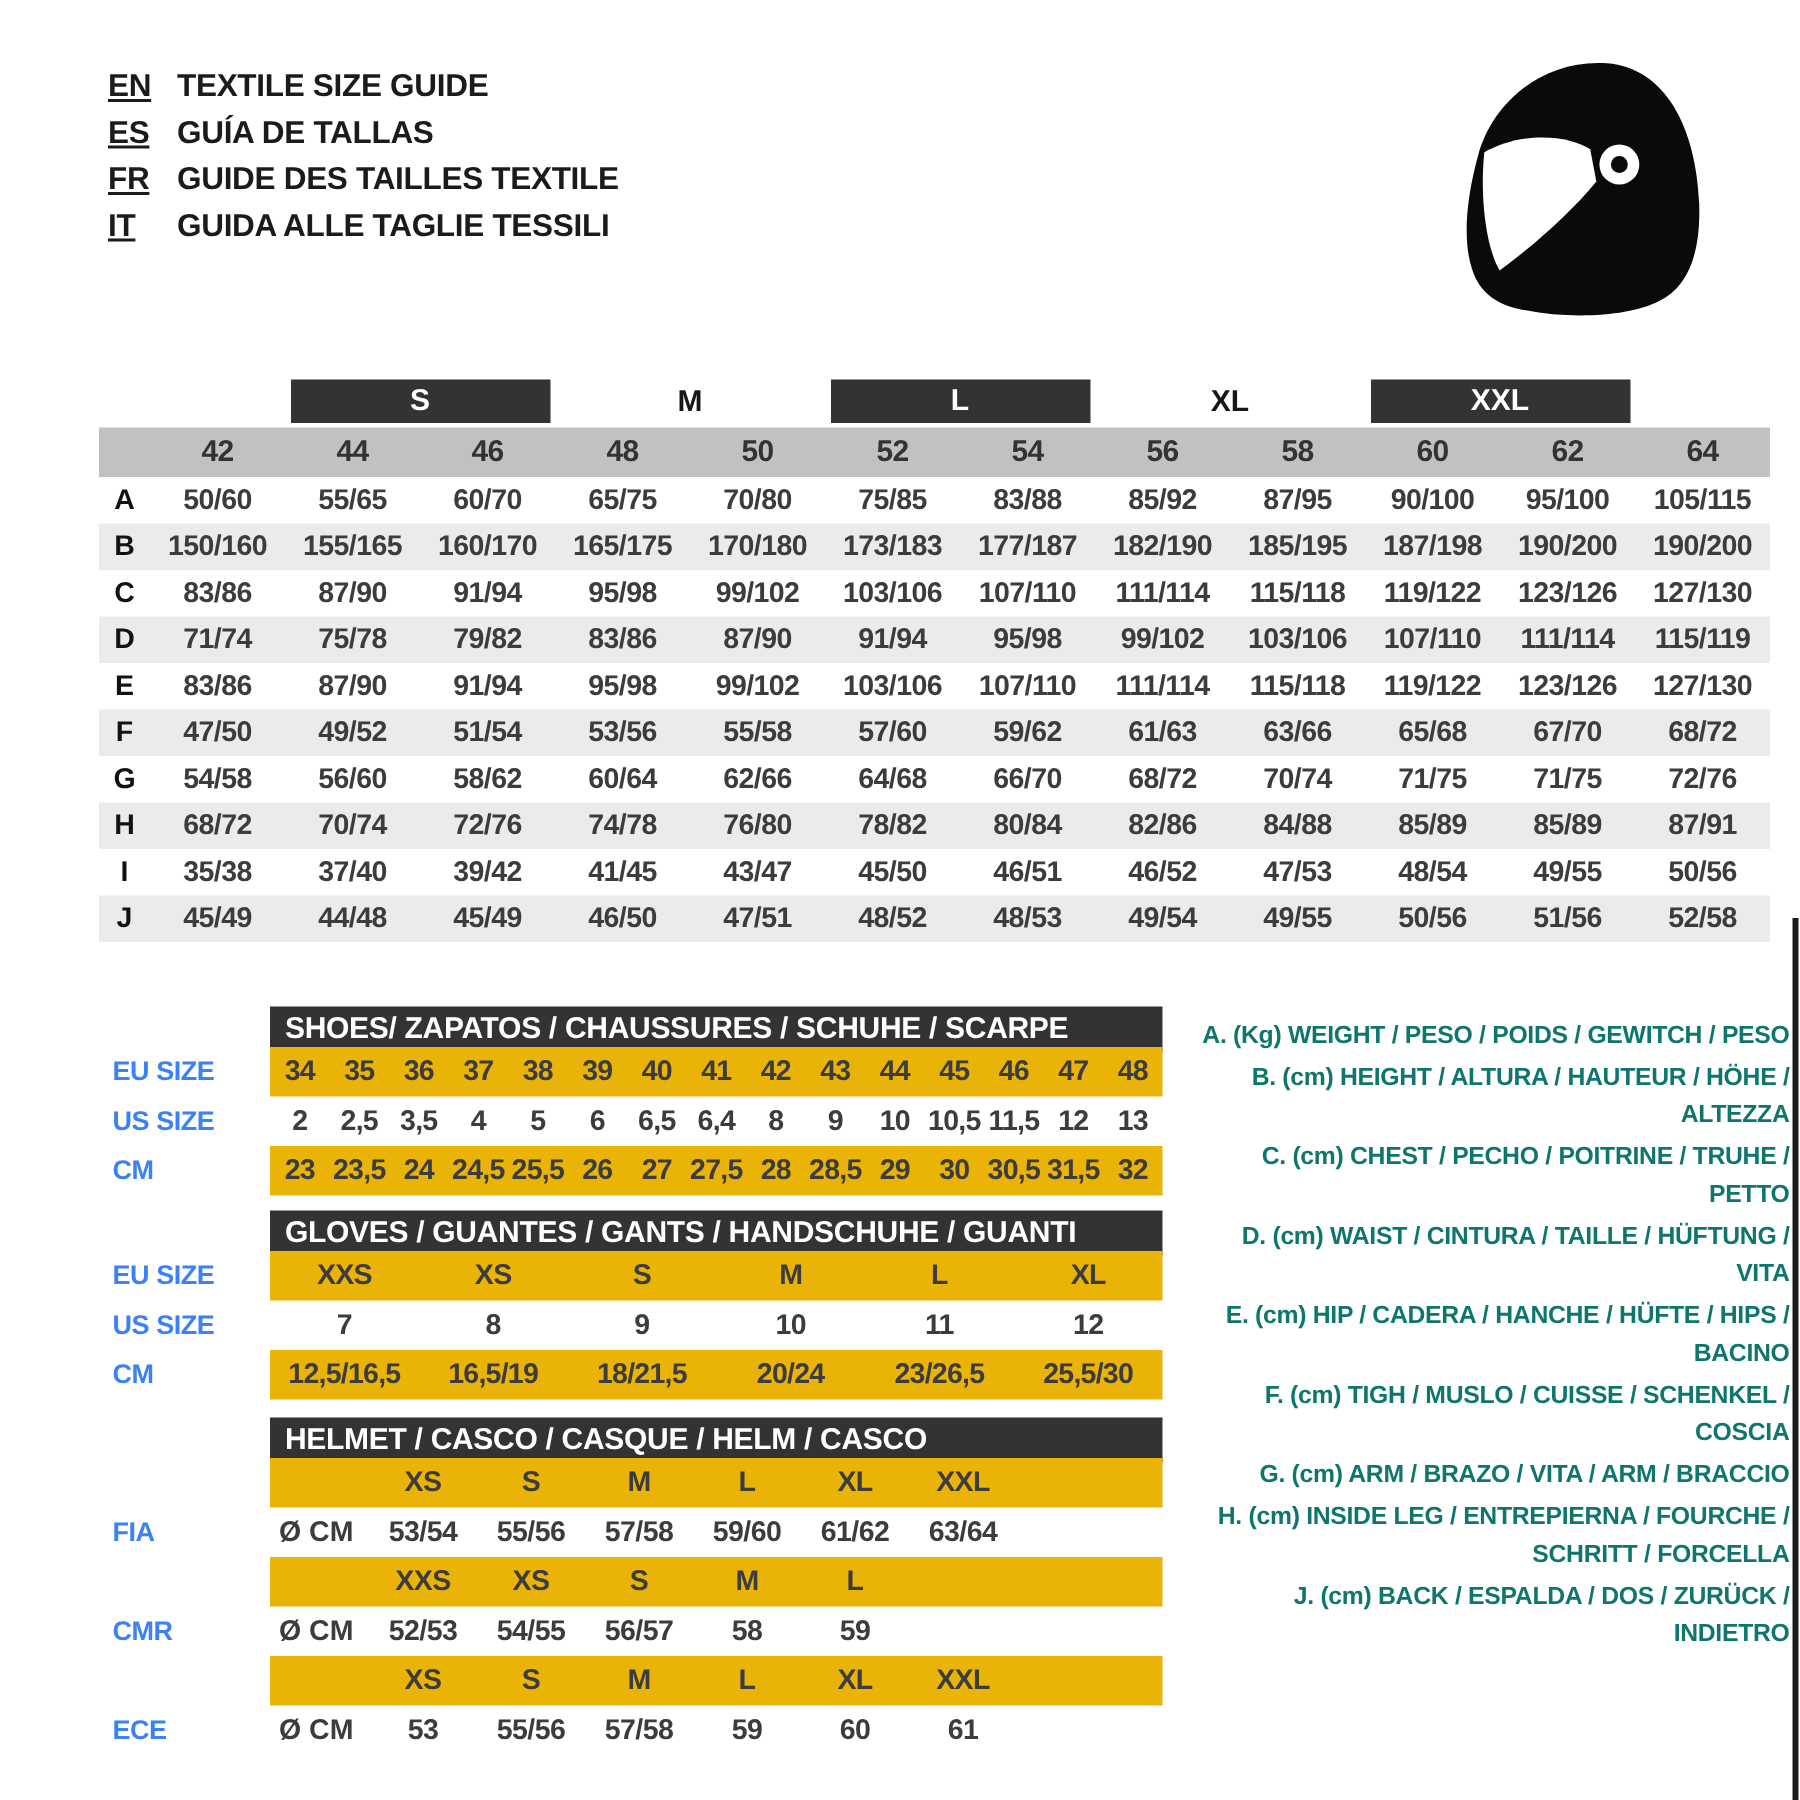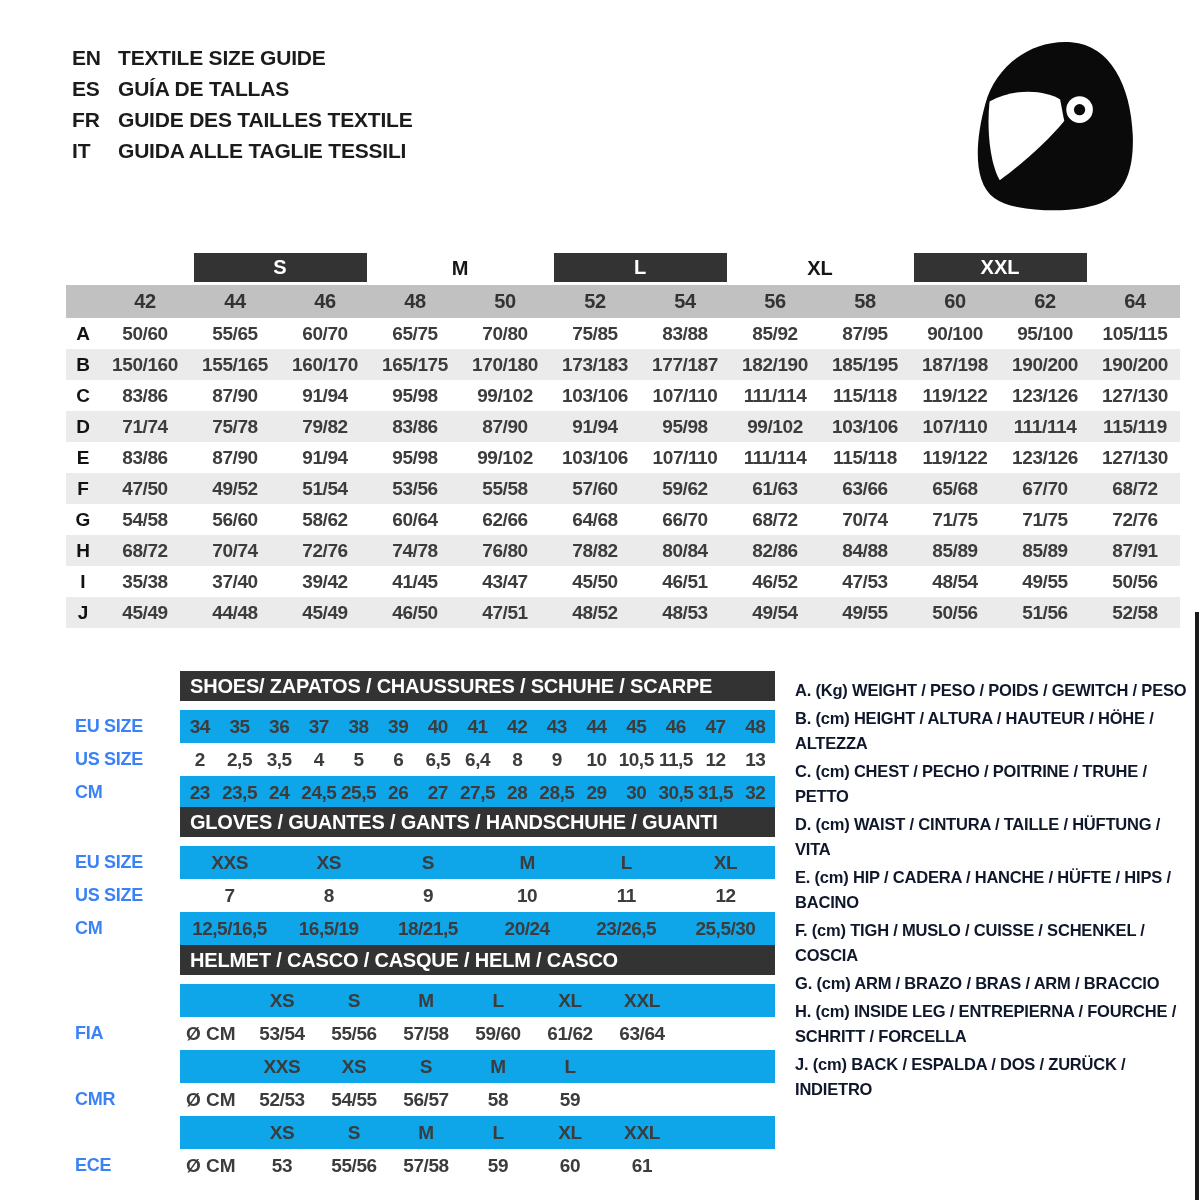--- a/index.html
+++ b/index.html
@@ -8,50 +8,50 @@
     font-family: "Liberation Sans", "DejaVu Sans", sans-serif;
     font-weight: 700;
     background: #ffffff;
     color: #222;
     position: relative;
     overflow: hidden;
   }
   
   .langs { position:absolute; left:72px; top:42px; font-size:21px; line-height:31px; color:#1b1b1b; letter-spacing:-0.2px; }
   .lang-line { display:flex; }
-  .lang-code { width:46px; }
+  .lang-code { width:46px;text-decoration:underline; }
   
   .helmet { position:absolute; left:972px; top:36px; width:164px; height:176px; }
   
   .main-table { position:absolute; left:66px; top:252px; width:1114px; }
   .band { display:flex; height:33px; }
   .band .lab { width:34px; }
   .band .bcell { flex:1; }
   .band .bgroup { flex:2; display:flex; align-items:center; justify-content:center; font-size:20px; color:#161616; }
   .band .bgroup.bar { background:#333333; color:#ffffff; margin:1px 7px 3px 7px; }
   .mrow { display:flex; height:31px; align-items:center; }
   .mrow.num-row { height:33px; background:#c1c1c1; }
   .mrow .lab { width:34px; font-size:19px; color:#121212; text-align:center; }
   .mrow .cell { flex:1; text-align:center; font-size:19px; color:#3c3c3c; letter-spacing:-0.4px; white-space:nowrap; }
   .mrow.num-row .cell { font-size:20px; color:#333333; }
   .mrow.grey { background:#ebebeb; }
   
   .btable { position:absolute; left:75px; width:700px; }
   .brow { display:flex; height:33px; align-items:center; }
-  .brow.trow { height:20px; margin-bottom:14px; }
+  .brow.trow { height:20px; margin-bottom:2px; }
   .blabel { width:105px; font-size:18px; color:#3b82f6; letter-spacing:-0.3px; white-space:nowrap; }
   .btitle { flex:1; height:30px; background:#333333; color:#ffffff; display:flex; align-items:center; padding-left:10px; font-size:20px; letter-spacing:-0.2px; white-space:nowrap; }
   .binner { flex:1; display:flex; height:100%; align-items:center; }
-  .binner.grey { background:#0ea5e9;justify-content:center; }
+  .binner.grey { background:#eab308; }
   .bcell { flex:1; text-align:center; font-size:19px; color:#3c3c3c; letter-spacing:-0.5px; white-space:nowrap; }
   .hunit { width:66px; padding-left:6px; font-size:19px; color:#3c3c3c; white-space:nowrap; }
   .hcell { width:72px; text-align:center; font-size:19px; color:#3c3c3c; letter-spacing:-0.4px; white-space:nowrap; }
   .hfill { flex:1; }
   
-  .legend { position:absolute; left:795px; top:678px; width:398px; font-size:16.5px; line-height:25px; color:#0f172a; letter-spacing:-0.2px; }
+  .legend { position:absolute; left:795px; top:678px; width:398px; font-size:16.5px; line-height:25px; color:#0f766e; letter-spacing:-0.2px;text-align:right; }
   .legend-item { margin-bottom:3px; }
   
   .right-border { position:absolute; left:1195px; top:612px; width:4px; height:588px; background:#1a1a1a; }
 </style>
 </head>
 <body>
 
 <div class="langs" id="langs">
     <div class="lang-line">
       <div class="lang-code">EN</div>
@@ -448,18 +448,18 @@
     </div>
   </div>
 
 <div class="legend" id="legend">
     <div class="legend-item">A. (Kg) WEIGHT / PESO / POIDS / GEWITCH / PESO</div>
     <div class="legend-item">B. (cm) HEIGHT / ALTURA / HAUTEUR / HÖHE / ALTEZZA</div>
     <div class="legend-item">C. (cm) CHEST / PECHO / POITRINE / TRUHE / PETTO</div>
     <div class="legend-item">D. (cm) WAIST / CINTURA / TAILLE / HÜFTUNG / VITA</div>
     <div class="legend-item">E. (cm) HIP / CADERA / HANCHE / HÜFTE / HIPS /  BACINO</div>
     <div class="legend-item">F. (cm) TIGH / MUSLO / CUISSE / SCHENKEL / COSCIA</div>
-    <div class="legend-item">G. (cm) ARM  / BRAZO / BRAS / ARM / BRACCIO</div>
+    <div class="legend-item">G. (cm) ARM  / BRAZO / VITA / ARM / BRACCIO</div>
     <div class="legend-item">H. (cm) INSIDE LEG / ENTREPIERNA / FOURCHE / SCHRITT / FORCELLA</div>
     <div class="legend-item">J. (cm) BACK / ESPALDA / DOS / ZURÜCK / INDIETRO</div>
   </div>
 
 <div class="right-border"></div>
 
 </body></html>

